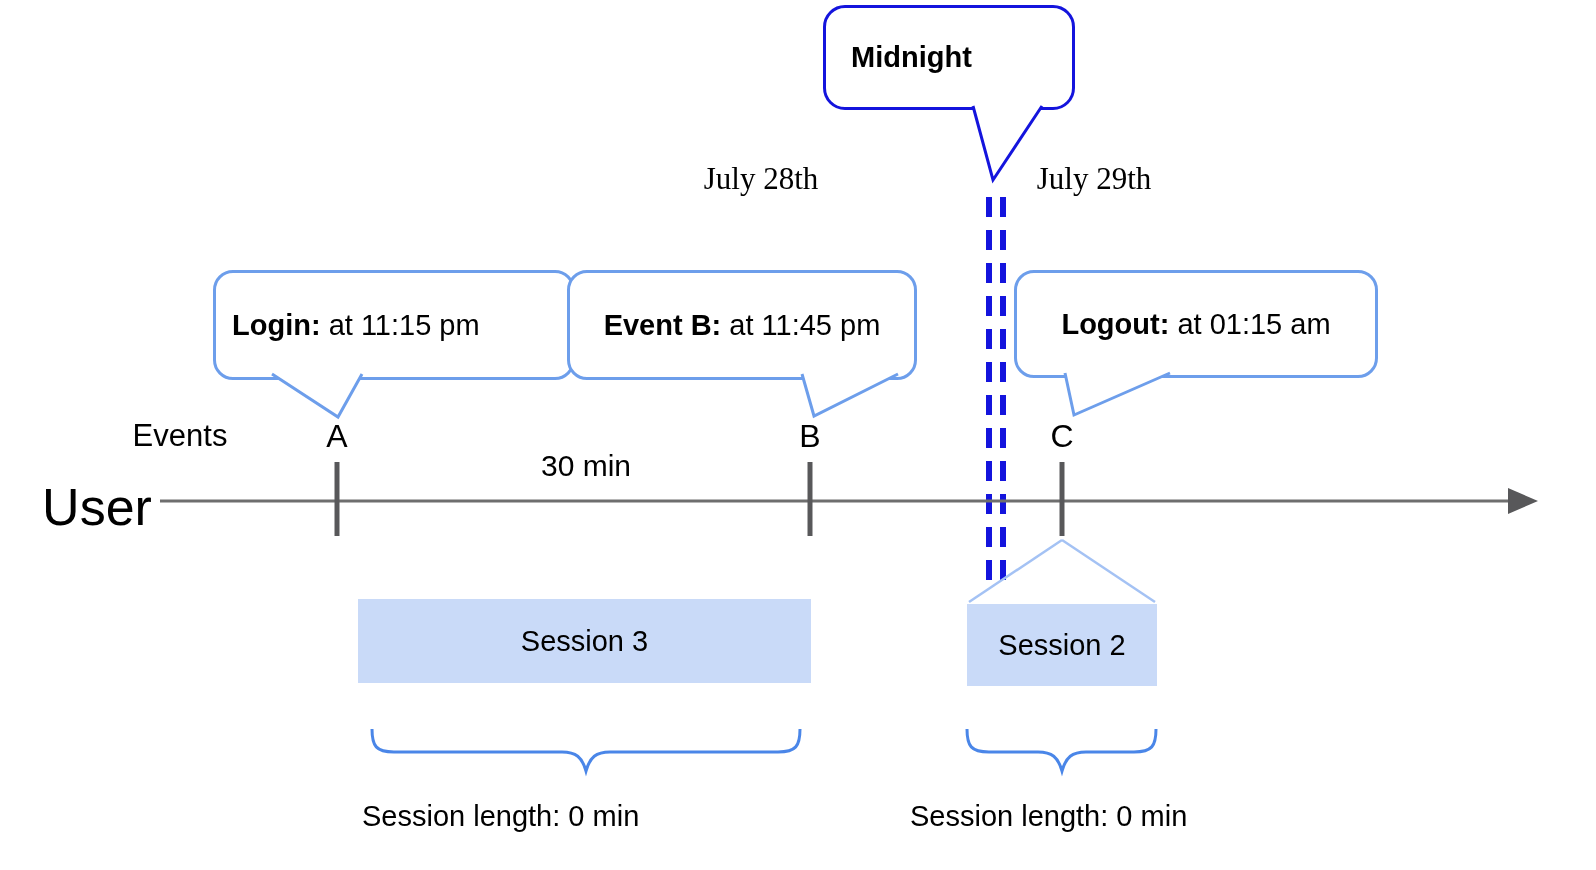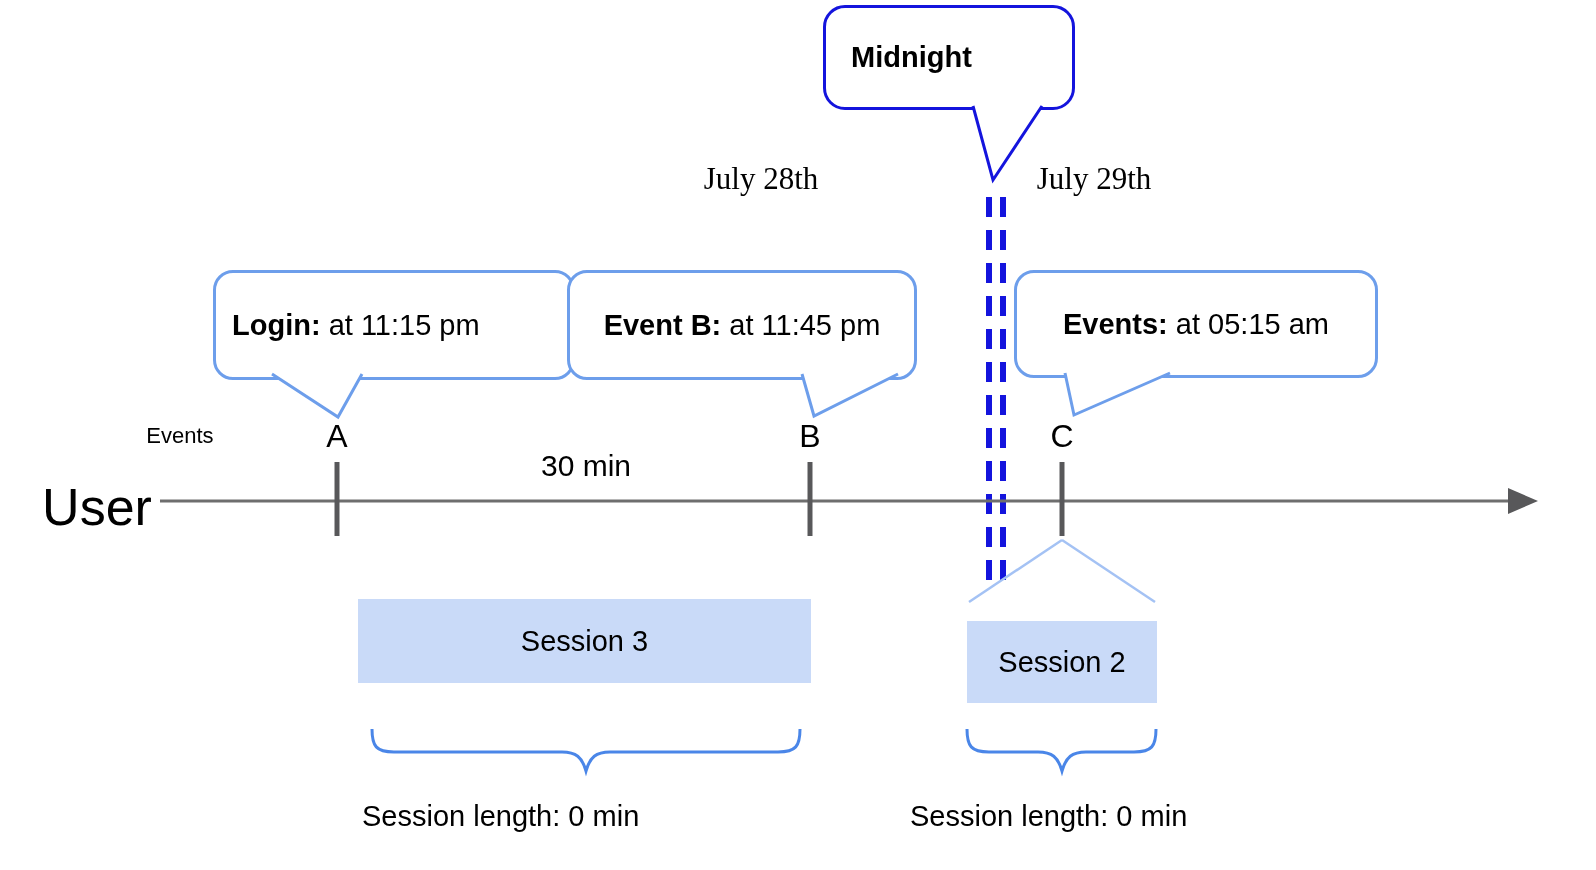--- a/index.html
+++ b/index.html
@@ -27,21 +27,21 @@
   .bubble.centered{justify-content:center;}
   .bubble .bold-part{font-weight:bold;}
   .bubble .rest-part{white-space:pre;}
   .bubble.midnight{
     border-color:#1414dd;
     border-radius:22px;
     font-weight:bold;
     padding-left:25px;
   }
   .date-label{font-size:31px;font-family:Liberation Serif, serif;}
-  .events-label{font-size:22px;}
+  .events-label{font-size:31px;}
   .marker-letter{font-size:32px;}
   .user-label{font-size:52px;}
   .interval-label{font-size:30px;}
   .session-box{
     position:absolute;
     background:#c9daf8;
     display:flex;align-items:center;justify-content:center;
     font-size:29px;
   }
   .length-label{font-size:29px;white-space:nowrap;}
@@ -63,35 +63,35 @@
     <span class="bold-part">Login:</span>
       <span class="rest-part"> at 11:15 pm</span>
   </div>
 
   <div class="bubble centered" style="left:567px;top:270px;width:350px;height:110px;">
     <span class="bold-part">Event B:</span>
       <span class="rest-part"> at 11:45 pm</span>
   </div>
 
   <div class="bubble centered" style="left:1014px;top:270px;width:364px;height:108px;">
-    <span class="bold-part">Events:</span>
-      <span class="rest-part"> at 05:15 am</span>
+    <span class="bold-part">Logout:</span>
+      <span class="rest-part"> at 01:15 am</span>
   </div>
 
   <div class="abs events-label center-anchor" style="left:180px;top:436px;">Events</div>
   <div class="abs marker-letter center-anchor" style="left:337px;top:436px;">A</div>
   <div class="abs marker-letter center-anchor" style="left:810px;top:436px;">B</div>
   <div class="abs marker-letter center-anchor" style="left:1062px;top:436px;">C</div>
   <div class="abs interval-label center-anchor" style="left:586px;top:466px;">30 min</div>
   <div class="abs user-label center-anchor" style="left:97px;top:507px;">User</div>
 
   <div class="session-box" style="left:358px;top:599px;width:453px;height:84px;">
     <span>Session 3</span>
   </div>
-  <div class="session-box" style="left:967px;top:621px;width:190px;height:82px;">
+  <div class="session-box" style="left:967px;top:604px;width:190px;height:82px;">
     <span>Session 2</span>
   </div>
 
   <div class="abs length-label" style="left:362px;top:800px;">Session length: 0 min</div>
   <div class="abs length-label" style="left:910px;top:800px;">Session length: 0 min</div>
 
   <svg class="overlay" width="1596" height="870" viewBox="0 0 1596 870">
 
     <line x1="989" y1="197" x2="989" y2="592" stroke="#1414dd" stroke-width="6" stroke-dasharray="20 13"></line>
     <line x1="1003" y1="197" x2="1003" y2="592" stroke="#1414dd" stroke-width="6" stroke-dasharray="20 13"></line>

